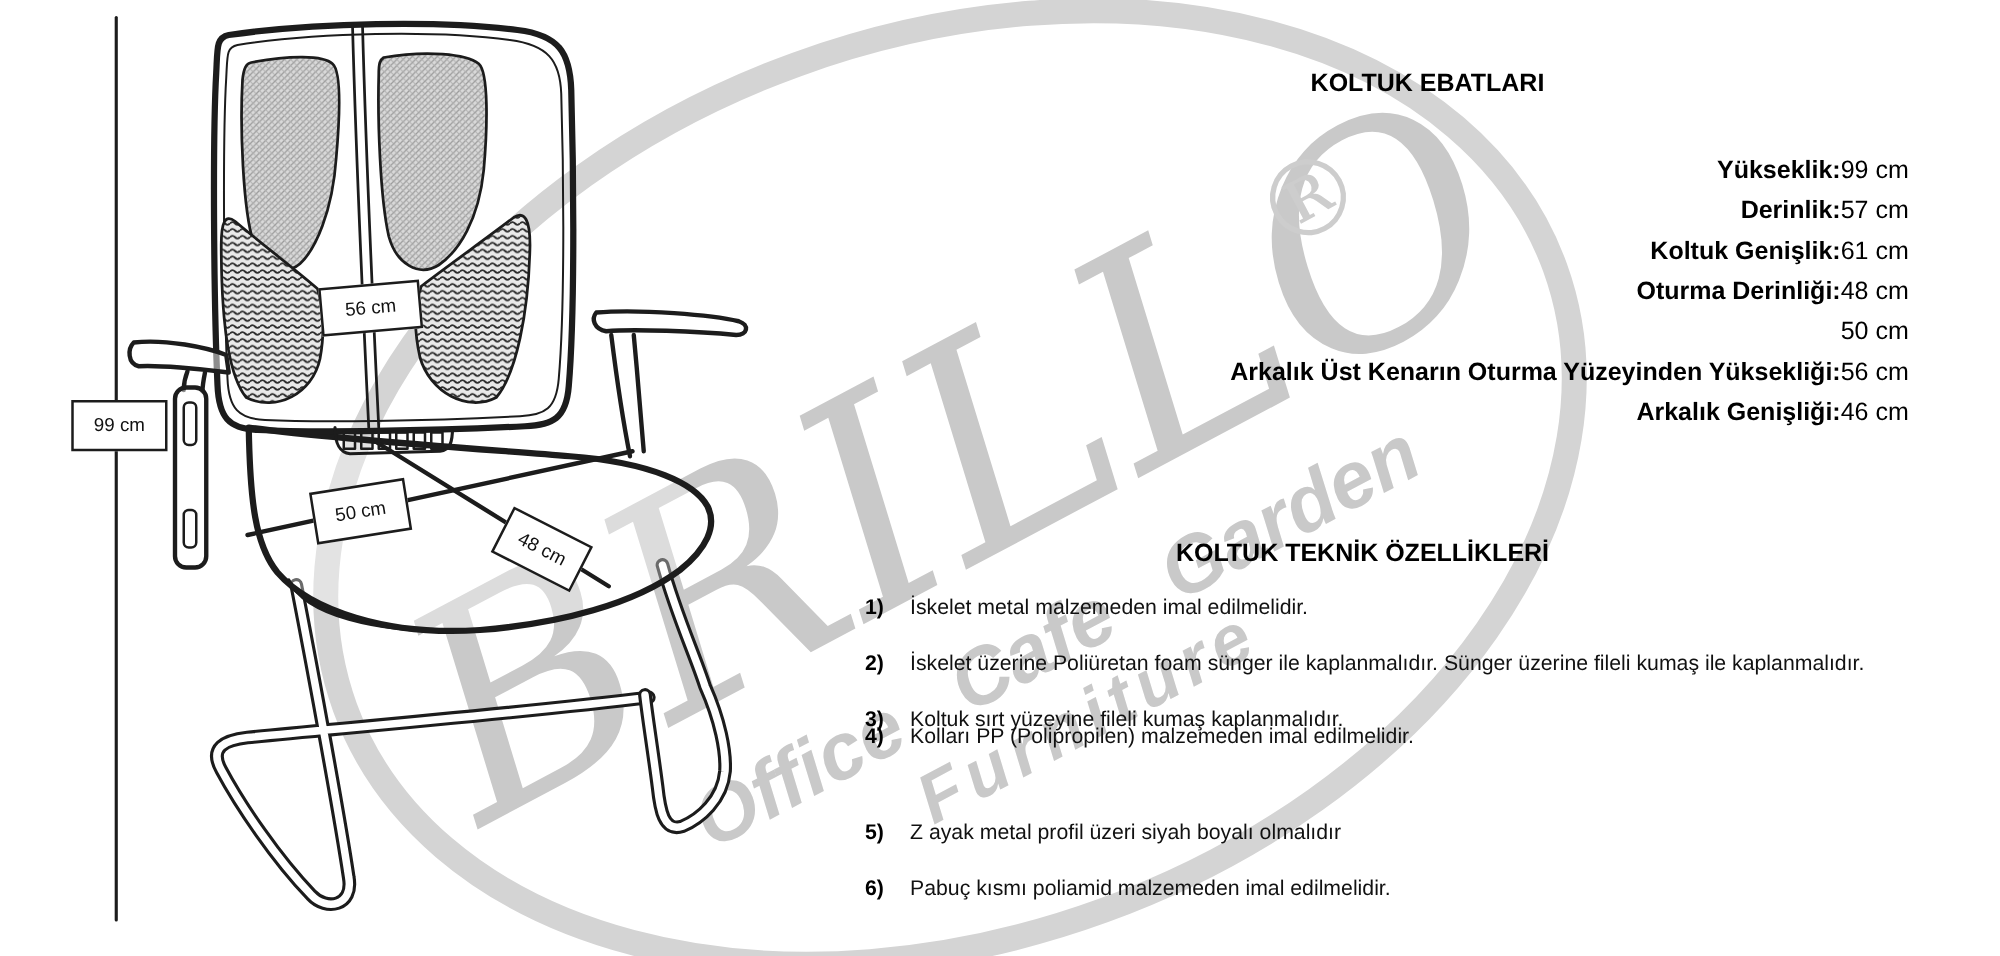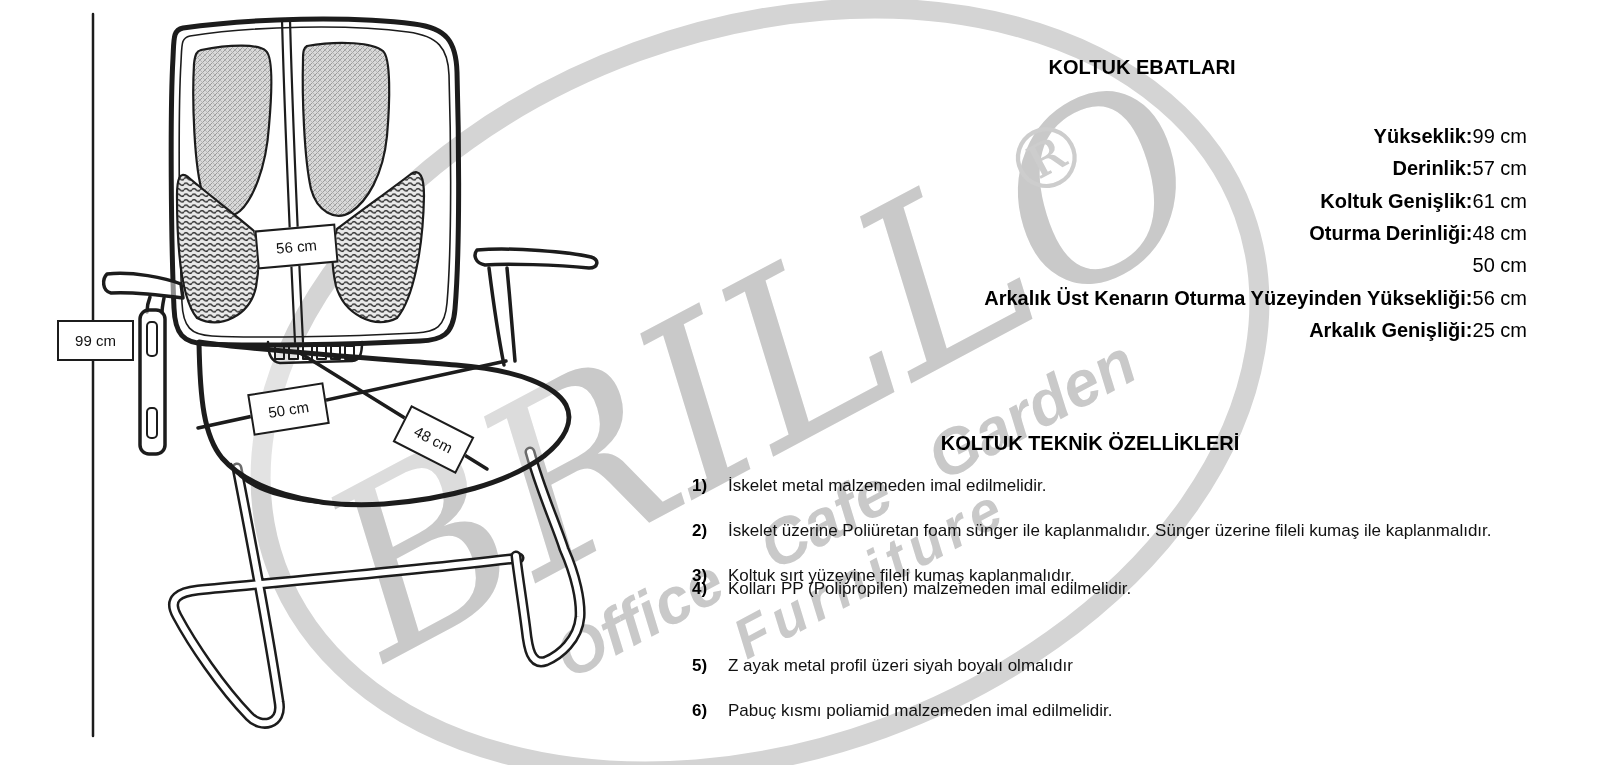--- a/index.html
+++ b/index.html
@@ -161,21 +161,21 @@
 </div>
 <div class="dim-row r4">
   <span class="val">50 cm</span>
 </div>
 <div class="dim-row r5">
   <span class="lbl">Arkalık Üst Kenarın Oturma Yüzeyinden Yüksekliği:</span>
   <span class="val">56 cm</span>
 </div>
 <div class="dim-row r6">
   <span class="lbl">Arkalık Genişliği:</span>
-  <span class="val">25 cm</span>
+  <span class="val">46 cm</span>
 </div>
 
 <div class="sec-title title-teknik">KOLTUK TEKNİK ÖZELLİKLERİ</div>
 
 <div class="spec-item s0">
   <span class="num">1)</span><span>İskelet metal malzemeden imal edilmelidir.</span>
 </div>
 <div class="spec-item s1">
   <span class="num">2)</span><span>İskelet üzerine Poliüretan foam sünger ile kaplanmalıdır. Sünger üzerine fileli kumaş ile kaplanmalıdır.</span>
 </div>

